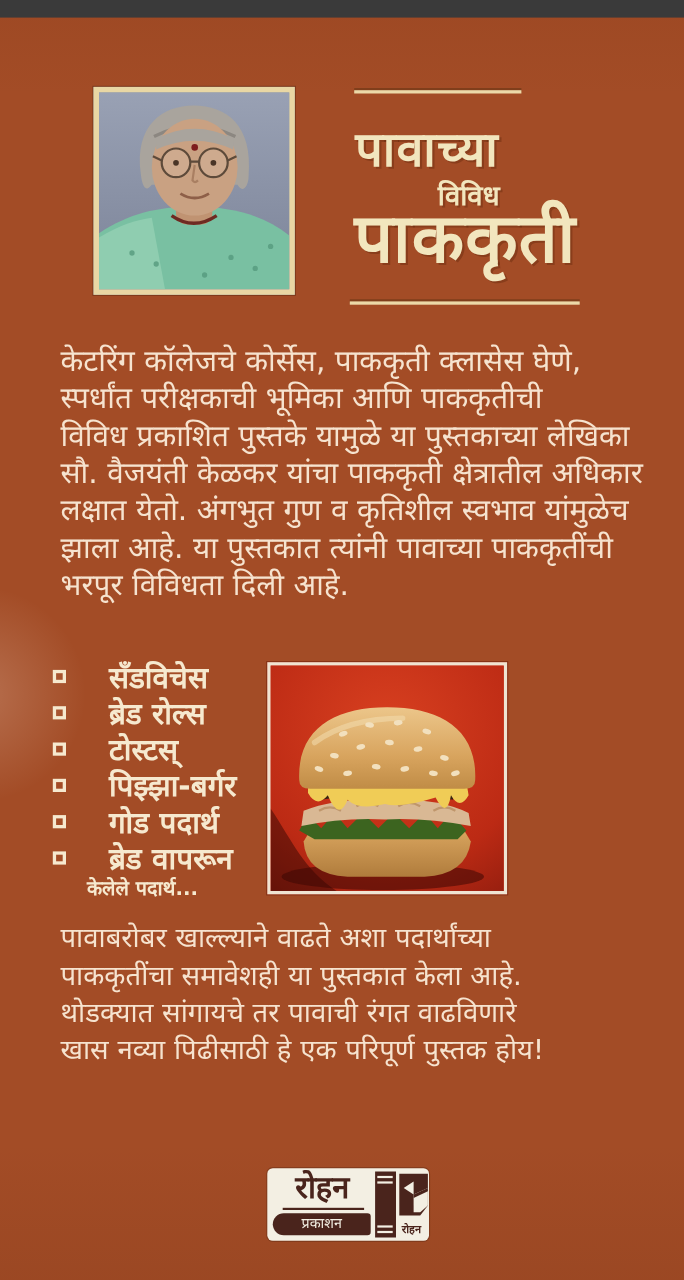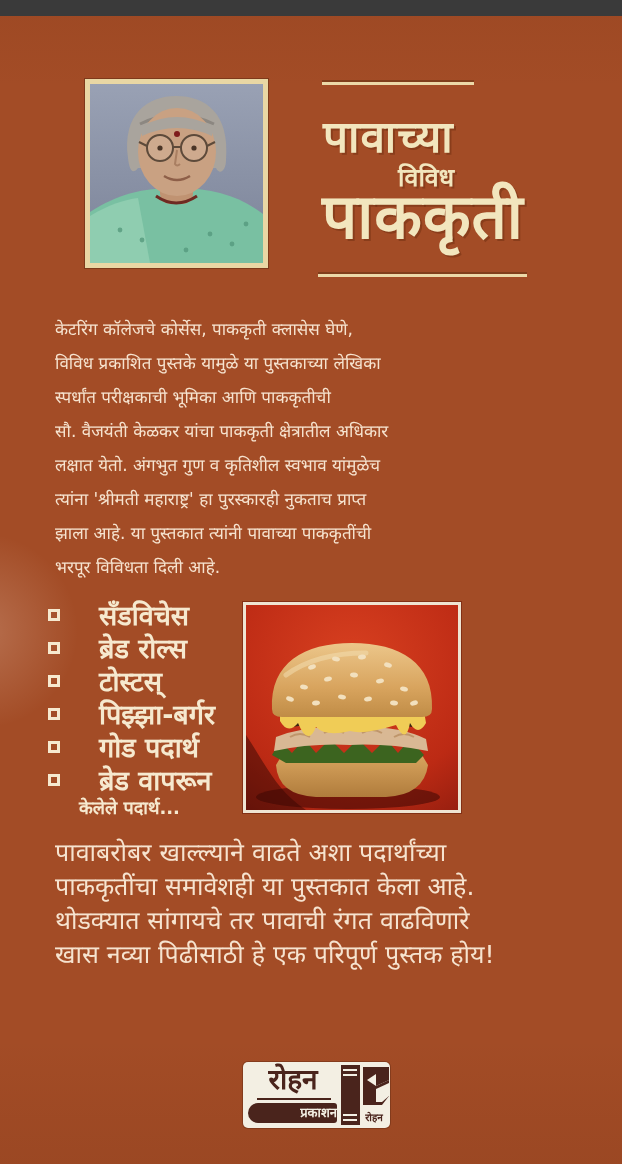--- a/index.html
+++ b/index.html
@@ -42,21 +42,21 @@
     text-shadow:2px 2px 0 rgba(90,35,10,0.35);
     white-space:nowrap; line-height:1;
   }
   .title-w1 { left:323px; top:99px;  font-size:44px; letter-spacing:1px; }
   .title-w2 { left:398px; top:149px; font-size:25px; }
   .title-w3 { left:322px; top:170px; font-size:62px; letter-spacing:1px; }
 
   
   .para { position:absolute; color:#f6e3cf; }
   .para .cover-line { white-space:nowrap; }
-  .para-intro   { left:55px; top:296px; font-size:17px; line-height:34px; }
+  .para-intro   { left:55px; top:296px; font-size:27px; line-height:34px; }
   .para-closing { left:55px; top:820px; font-size:25px; line-height:34px; }
 
   
   .recipe-list {
     position:absolute; left:48px; top:582px;
     margin:0; padding:0; list-style:none;
     color:#f6e9cf; font-size:27px; font-weight:700;
   }
   .recipe-list li { display:flex; align-items:center; height:33px; white-space:nowrap;gap:23px; }
   .recipe-list .bullet {
@@ -91,22 +91,22 @@
     text-align:center; font-size:28px; font-weight:700;
     color:#4a241c; line-height:1.2; white-space:nowrap;
   }
   .logo-name-underline {
     position:absolute; left:14px; top:36px; width:74px; height:2px;
     background:#4a241c;
   }
   .logo-band {
     position:absolute; left:5px; top:41px; width:89px; height:20px;
     background:#4a241c; border-radius:10px 3px 3px 10px;
-    color:#f3efe3; font-size:13px; font-weight:700;
-    text-align:right; line-height:20px; white-space:nowrap;
+    color:#f3efe3; font-size:13px; font-weight:400;
+    text-align:center; line-height:20px; white-space:nowrap;
   }
   .logo-spine {
     position:absolute; left:98px; top:3px; width:19px; height:60px;
     background:#4a241c;
   }
   .spine-dash { position:absolute; height:2px; background:#f3efe3; }
   .d1 { left:2px; top:4px;  width:14px; }
   .d2 { left:2px; top:9px;  width:14px; }
   .d3 { left:2px; top:49px; width:14px; }
   .d4 { left:2px; top:54px; width:14px; }
@@ -172,25 +172,24 @@
   </div>
 
   <div class="title-rule-top"></div>
   <div class="title-w1">पावाच्या</div>
   <div class="title-w2">विविध</div>
   <div class="title-w3">पाककृती</div>
   <div class="title-rule-bottom"></div>
 
   <div class="para para-intro">
       <div class="cover-line">केटरिंग कॉलेजचे कोर्सेस, पाककृती क्लासेस घेणे,</div>
+      <div class="cover-line">स्पर्धांत परीक्षकाची भूमिका आणि पाककृतीची</div>
       <div class="cover-line">विविध प्रकाशित पुस्तके यामुळे या पुस्तकाच्या लेखिका</div>
-      <div class="cover-line">स्पर्धांत परीक्षकाची भूमिका आणि पाककृतीची</div>
       <div class="cover-line">सौ. वैजयंती केळकर यांचा पाककृती क्षेत्रातील अधिकार</div>
       <div class="cover-line">लक्षात येतो. अंगभुत गुण व कृतिशील स्वभाव यांमुळेच</div>
-      <div class="cover-line">त्यांना 'श्रीमती महाराष्ट्र' हा पुरस्कारही नुकताच प्राप्त</div>
       <div class="cover-line">झाला आहे. या पुस्तकात त्यांनी पावाच्या पाककृतींची</div>
       <div class="cover-line">भरपूर विविधता दिली आहे.</div>
     </div>
 
   <ul class="recipe-list">
       <li>
         <span class="bullet"></span>
         <span>सँडविचेस</span>
       </li>
       <li>

